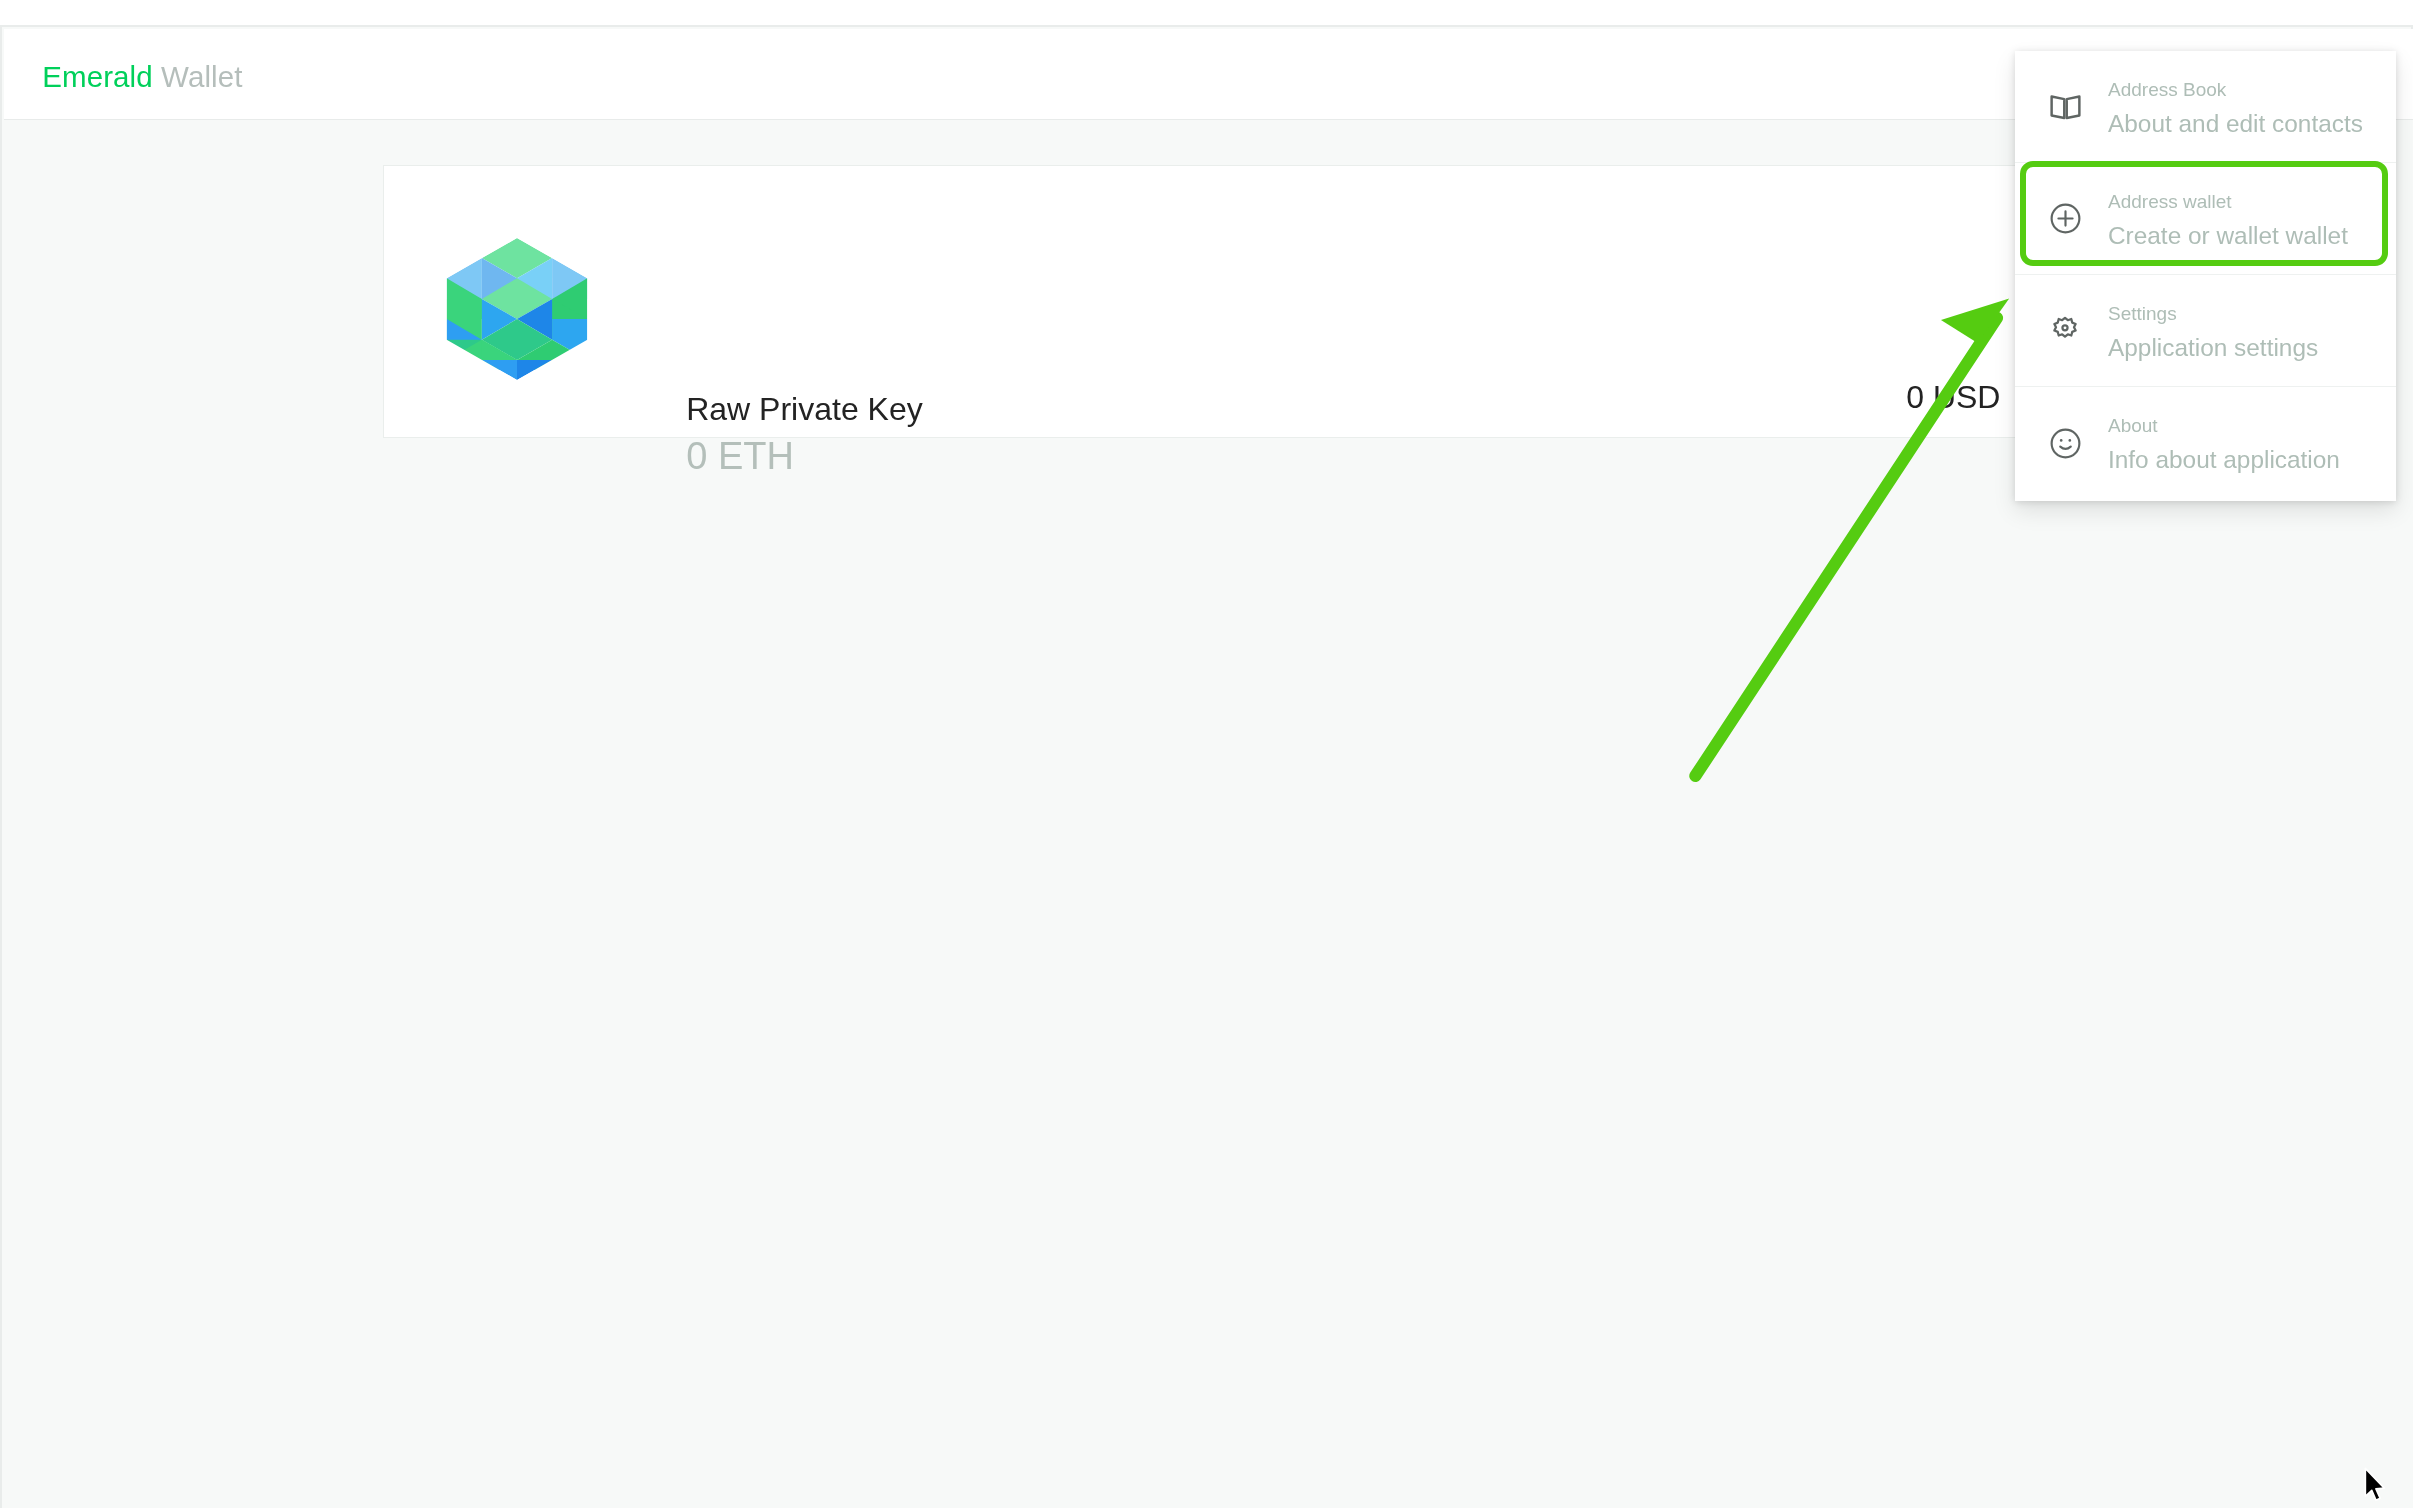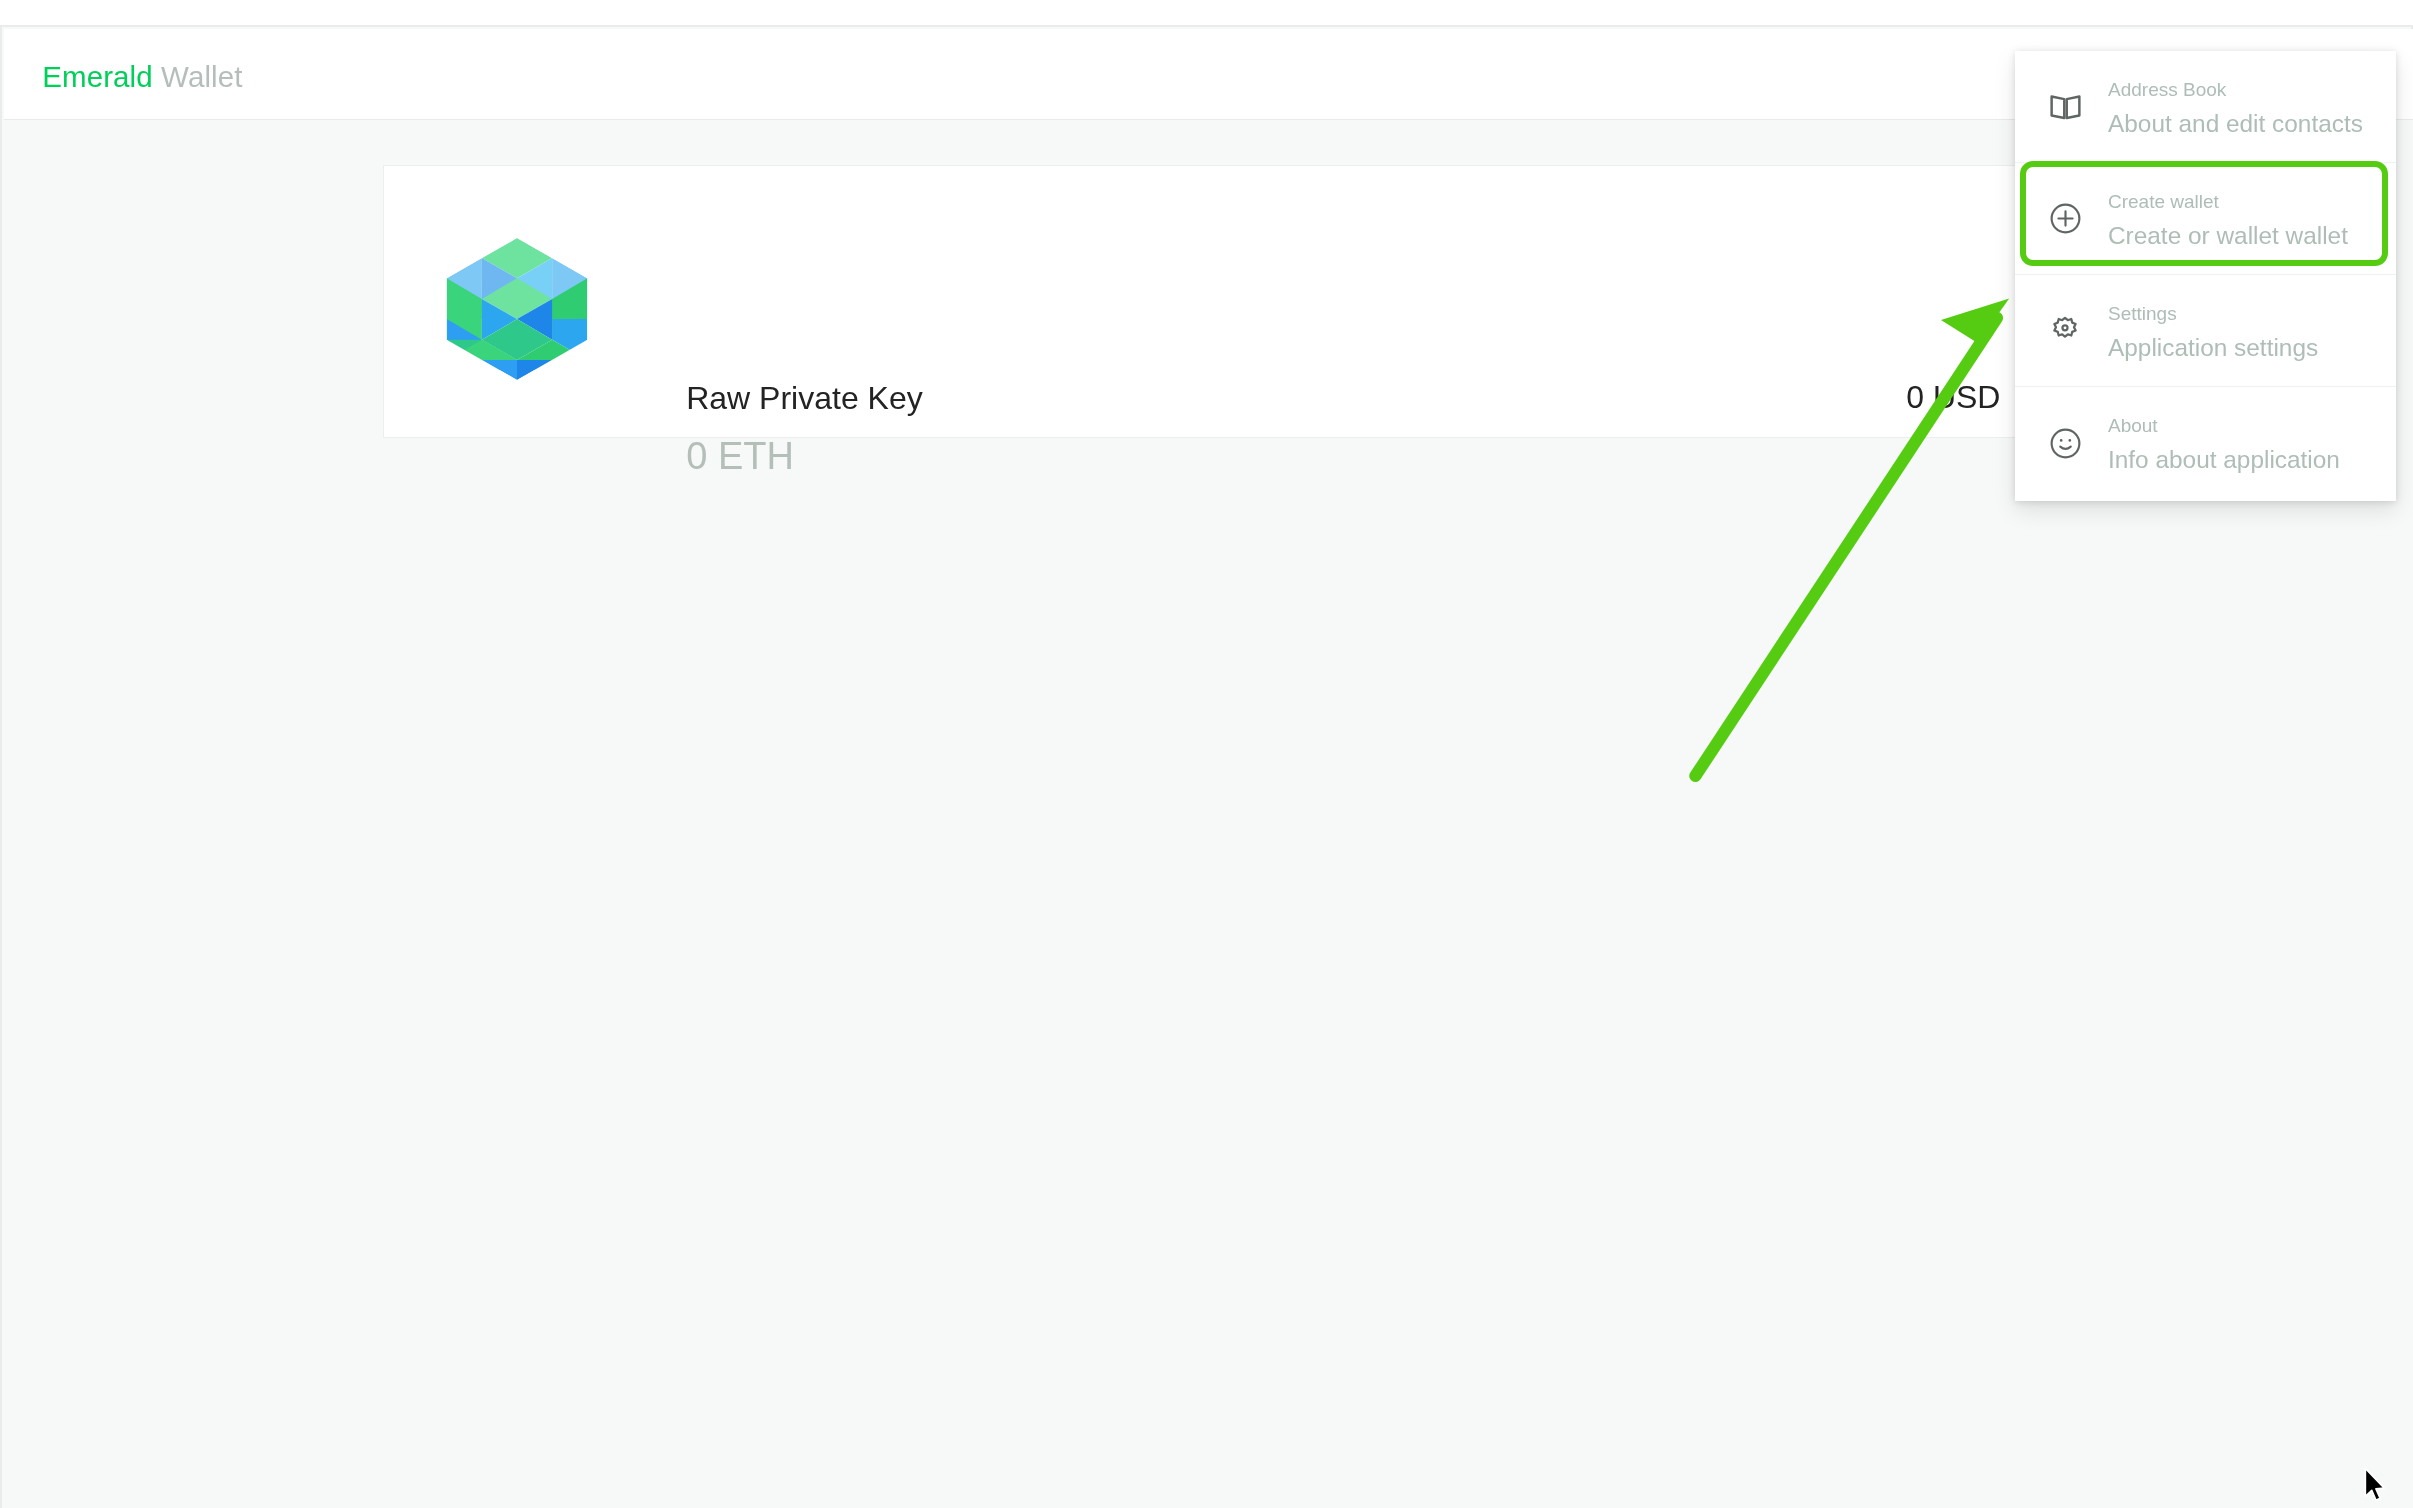--- a/index.html
+++ b/index.html
@@ -78,21 +78,21 @@
     top: 72px;
     width: 142px;
     height: 142px;
   }
   #identicon svg { display: block; width: 142px; height: 142px; }
 
   
   #wallet-name {
     position: absolute;
     left: 302px;
-    top: 214px;
+    top: 225px;
     font-size: 32px;
     line-height: 36px;
     color: #232323;
     white-space: nowrap;
   }
   #wallet-balance {
     position: absolute;
     left: 302px;
     top: 274px;
     font-size: 38px;
@@ -295,21 +295,21 @@
     </div>
 
     <div class="menu-item">
       <span class="menu-icon">
         <svg width="37" height="37" viewBox="0 0 24 24" fill="none" stroke="currentColor" stroke-width="1.4" stroke-linecap="round">
           <circle cx="12" cy="12" r="9"></circle>
           <path d="M12 7.4 V16.6 M7.4 12 H16.6"></path>
         </svg>
       </span>
       <span class="menu-text">
-        <span class="menu-title">Create wallet</span>
+        <span class="menu-title">Address wallet</span>
         <span class="menu-sub">Create or wallet wallet</span>
       </span>
     </div>
 
     <div class="menu-item">
       <span class="menu-icon">
         <svg width="36" height="36" viewBox="0 0 24 24" fill="none" stroke="currentColor" stroke-width="1.5" stroke-linejoin="round">
           <path d="M12 3.2 l1.9 1.6 2.3 -0.8 0.6 2.4 2.3 0.9 -1.1 2.2 1.1 2.2 -2.3 0.9 -0.6 2.4 -2.3 -0.8 -1.9 1.6 -1.9 -1.6 -2.3 0.8 -0.6 -2.4 -2.3 -0.9 1.1 -2.2 -1.1 -2.2 2.3 -0.9 0.6 -2.4 2.3 0.8 Z"></path>
           <circle cx="12" cy="9.9" r="1.7"></circle>
         </svg>

